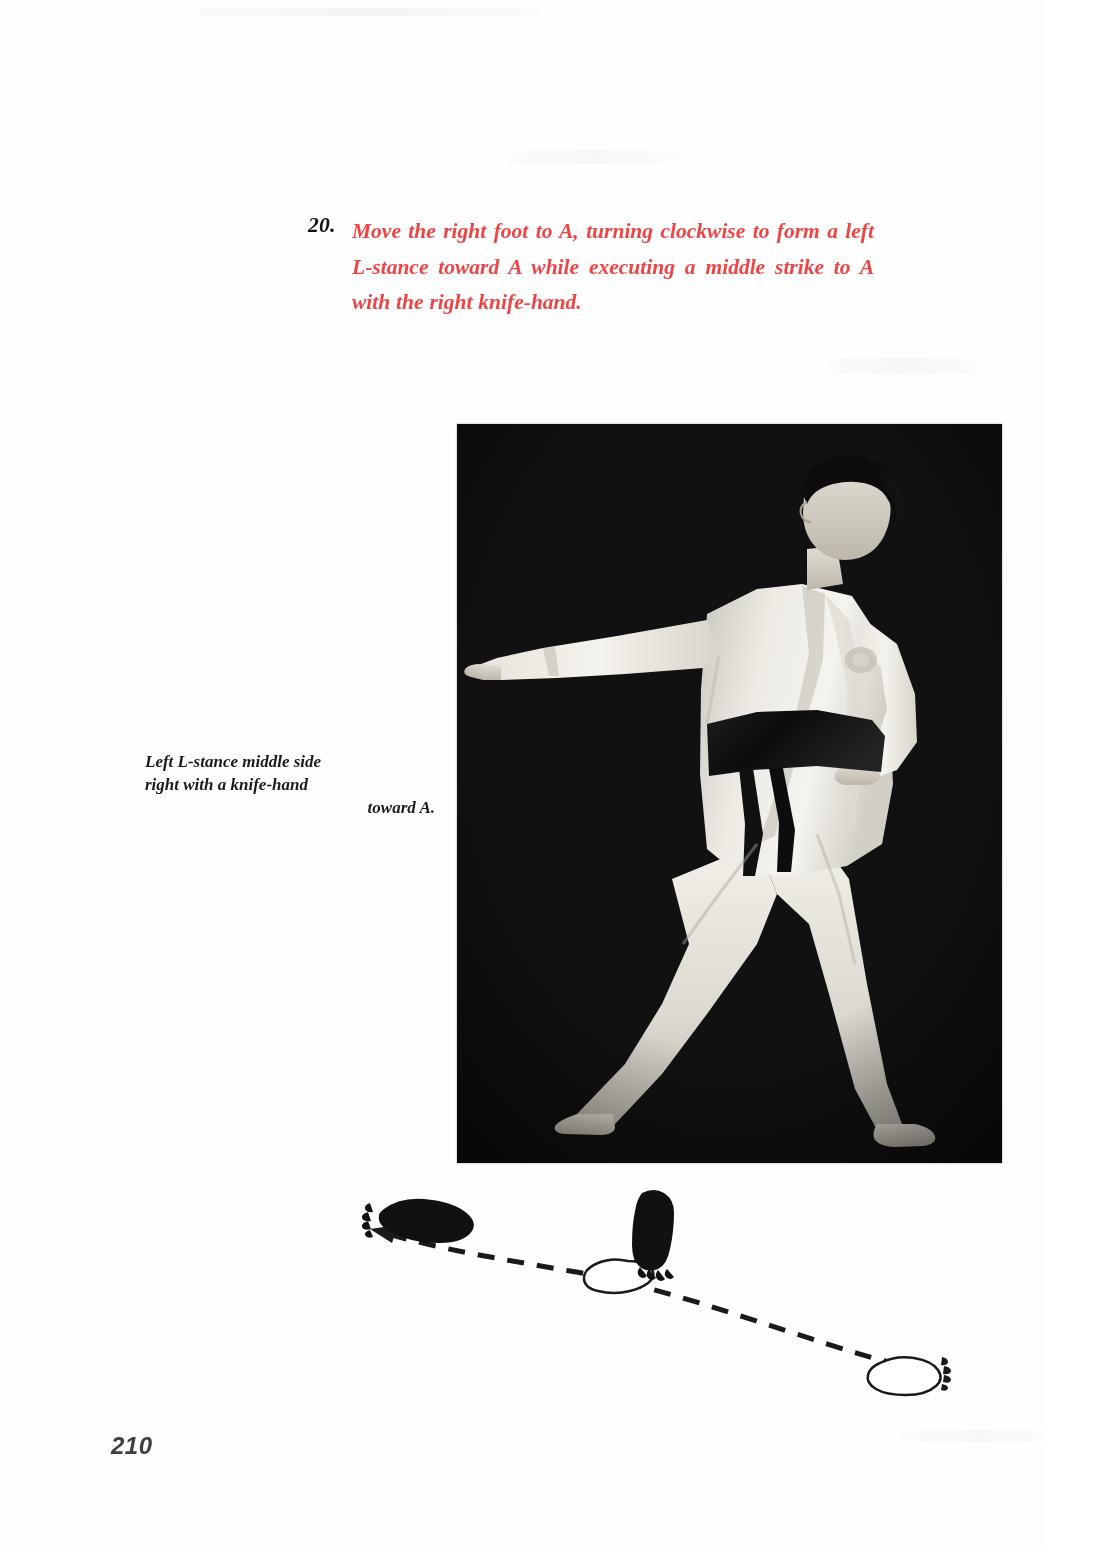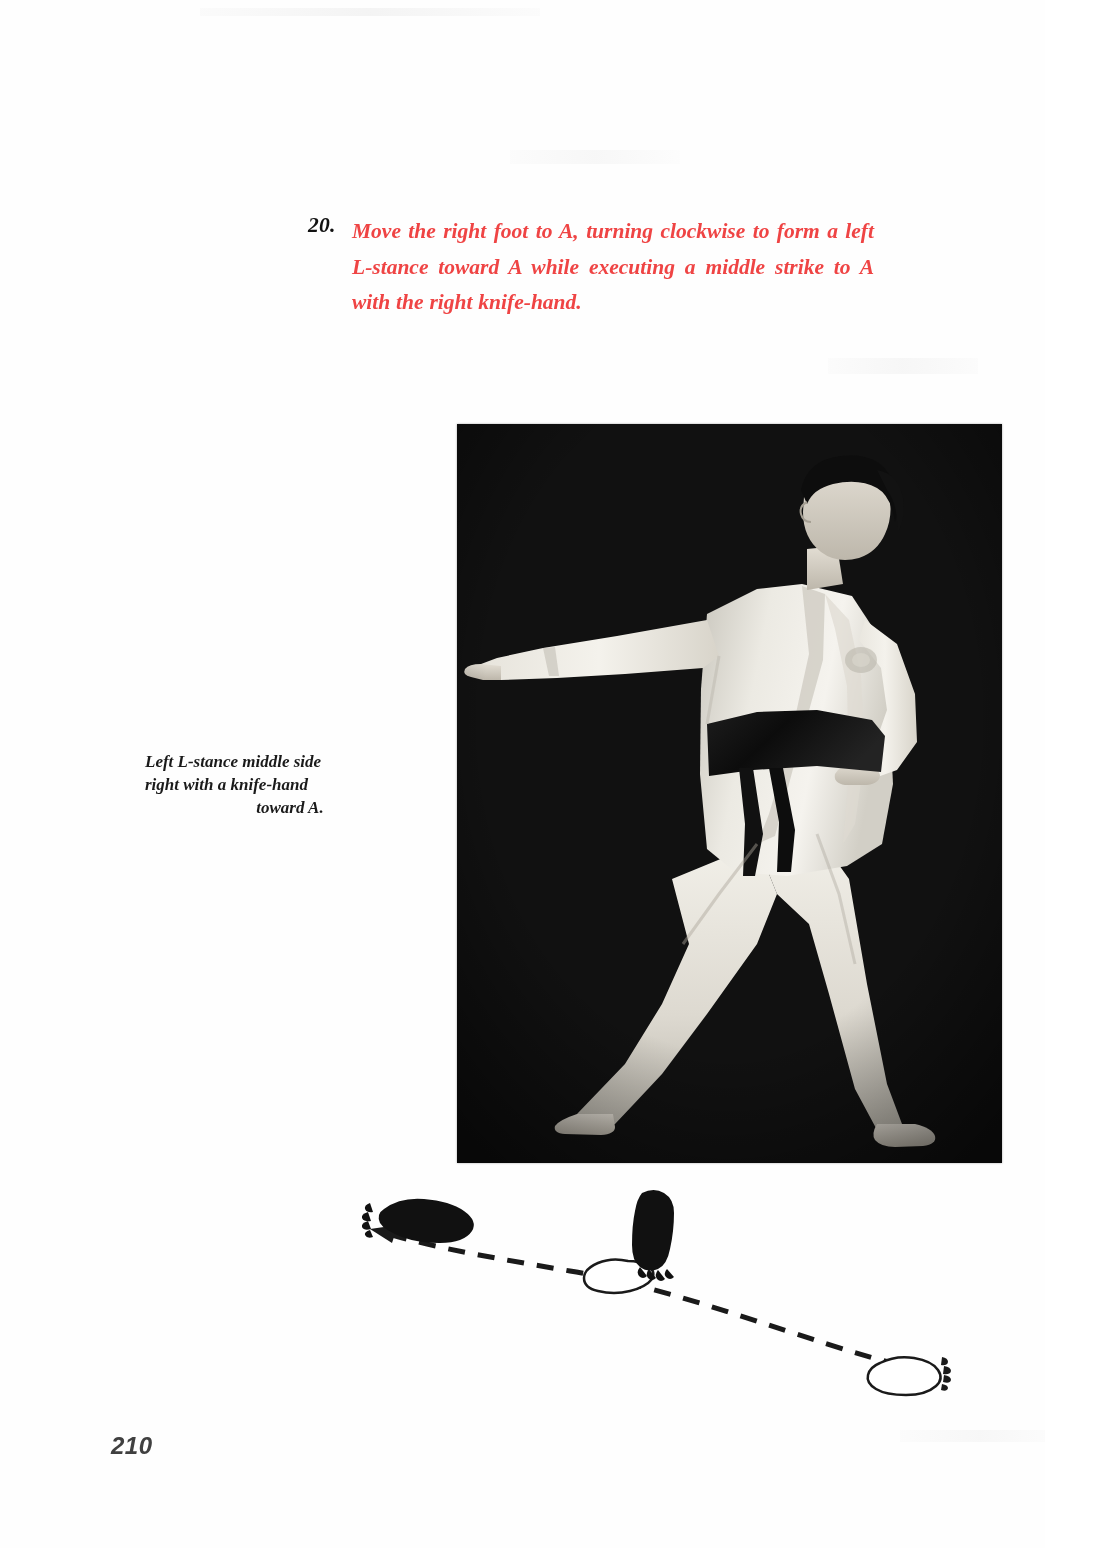--- a/index.html
+++ b/index.html
@@ -101,21 +101,21 @@
     width: 290px;
     font-size: 17px;
     font-weight: bold;
     line-height: 23px;
     color: #1a1a1a;
     text-align: justify;
     text-justify: inter-word;
     hyphens: none;
     margin-left: 24px;
   }
-  .caption .last-line { text-align: center; }
+  .caption .last-line { text-align: right; }
 
   
   .footwork {
     position: absolute;
     left: 340px;
     top: 1185px;
     width: 630px;
     height: 235px;
   }
   .footwork svg { display: block; width: 100%; height: 100%; }

